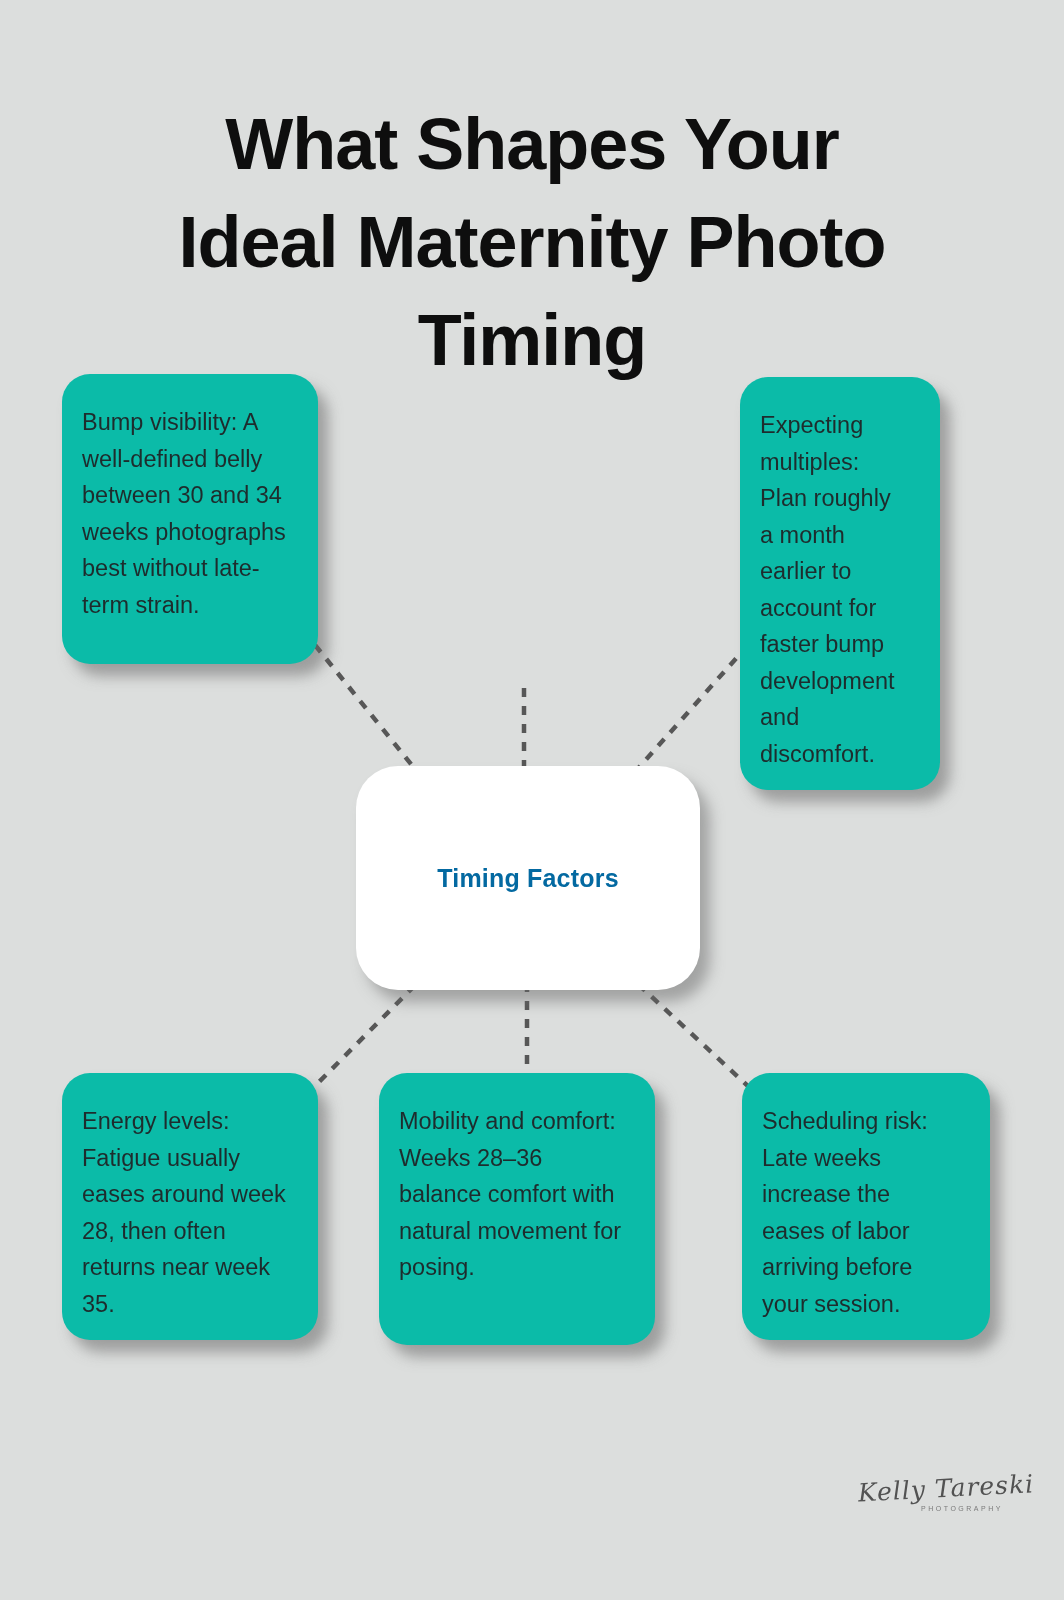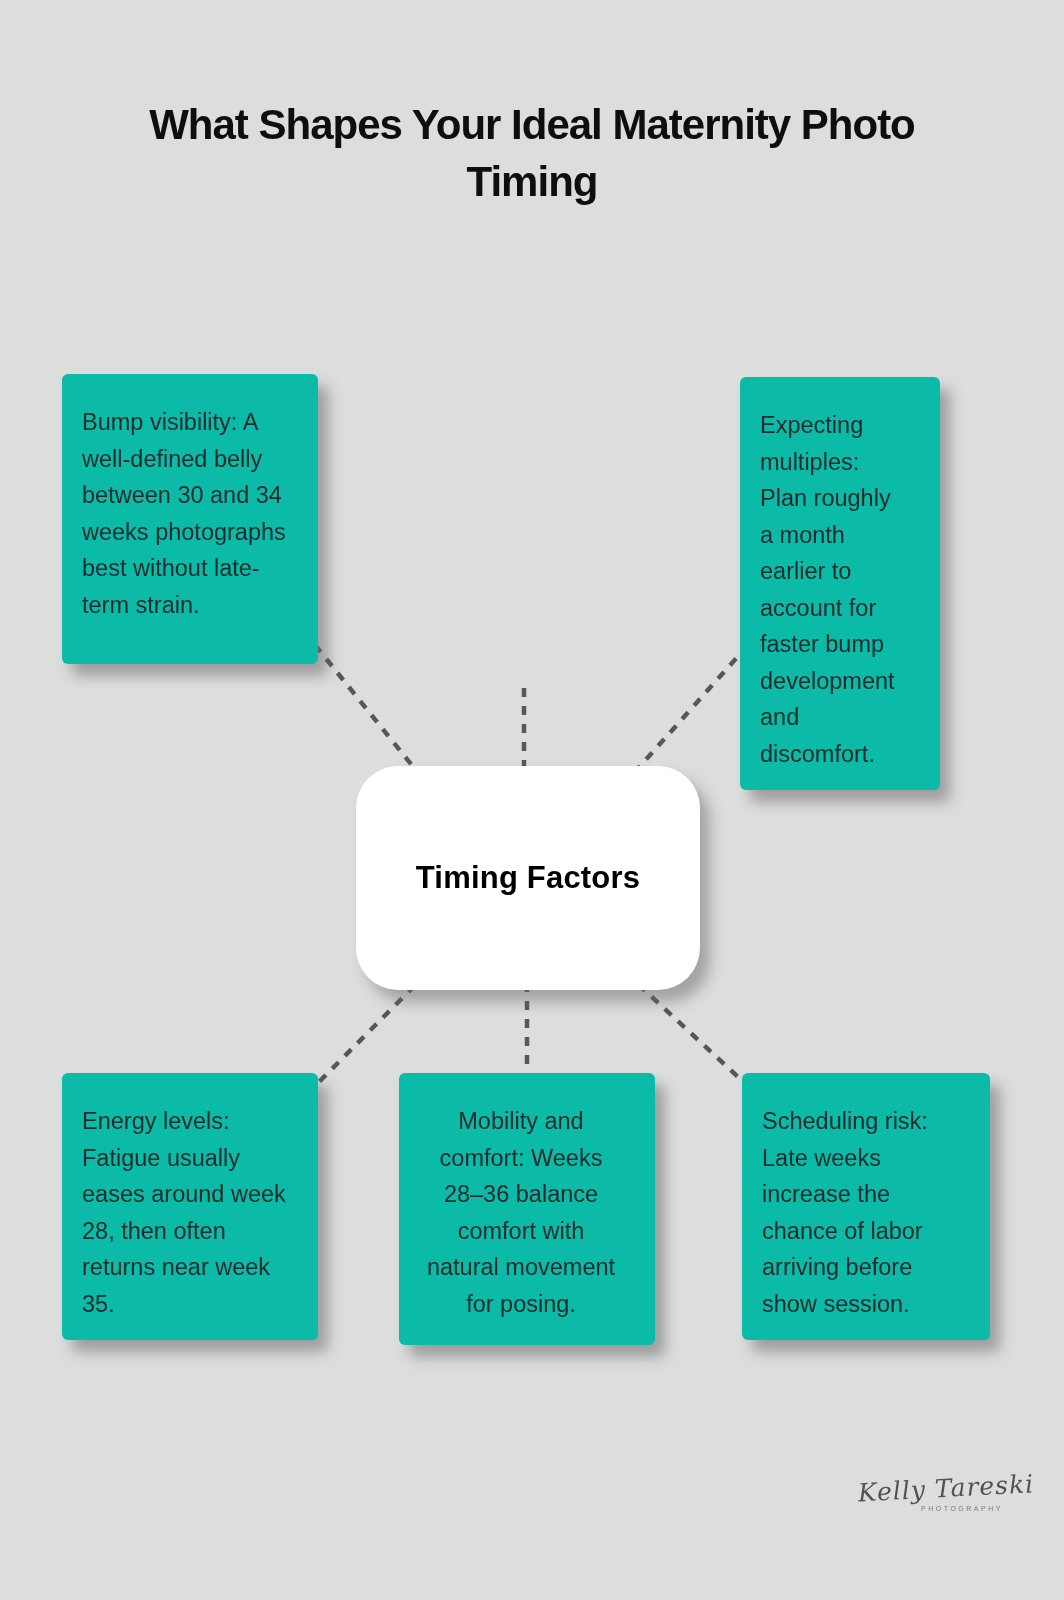--- a/index.html
+++ b/index.html
@@ -20,21 +20,21 @@
     background: var(--color-background);
     overflow: hidden;
     font-family: "Liberation Sans", sans-serif;
   }
   .title {
     position: absolute;
     top: 96px;
     left: 0;
     width: 100%;
     text-align: center;
-    font-size: 42px;
+    font-size: 72px;
     line-height: 1.36;
     font-weight: 700;
     letter-spacing: -1px;
     color: var(--color-title_text);
   }
   .title .inner {
     display: inline-block;
     max-width: 790px;
   }
   .connectors {
@@ -45,51 +45,51 @@
   }
   .connectors line {
     stroke: var(--color-connector);
     stroke-width: 4.5;
     stroke-dasharray: 9 9;
   }
   .node {
     position: absolute;
     z-index: 2;
     background: var(--color-node);
-    border-radius: 6px;
+    border-radius: 28px;
     box-shadow: 10px 12px 14px rgba(105, 105, 105, 0.55);
     padding: 30px 32px 18px 20px;
     color: var(--color-node_text);
     font-size: 23.5px;
     line-height: 36.5px;
   }
   .node-1 { left: 62px;  top: 374px;  width: 256px; min-height: 290px; }
   .node-2 { left: 397px; top: 374px;  width: 256px; min-height: 318px; }
   .node-3 { left: 740px; top: 377px;  width: 200px; min-height: 286px; }
   .node-4 { left: 62px;  top: 1073px; width: 256px; min-height: 236px; }
-  .node-5 { left: 399px; top: 1073px; width: 256px; min-height: 272px; text-align: center; }
+  .node-5 { left: 379px; top: 1073px; width: 276px; min-height: 272px; }
   .node-6 { left: 742px; top: 1073px; width: 248px; min-height: 236px; }
   .center-node {
     position: absolute;
     z-index: 3;
     left: 356px;
     top: 766px;
     width: 344px;
     height: 224px;
     background: var(--color-center_node);
     border-radius: 42px;
     box-shadow: 10px 12px 14px rgba(105, 105, 105, 0.5);
     display: flex;
     align-items: center;
     justify-content: center;
     text-align: left;
-    font-size: 31px;
+    font-size: 25px;
     font-weight: 700;
     letter-spacing: 0.2px;
-    color: #000000;
+    color: #0369a1;
   }
   .signature {
     position: absolute;
     z-index: 2;
     left: 858px;
     top: 1474px;
     width: 170px;
     text-align: center;
     color: #3a3a3a;
   }
@@ -143,21 +143,21 @@
 
   <div class="node node-4">
     <p>Energy levels: Fatigue usually eases around week 28, then often returns near week 35.</p>
   </div>
 
   <div class="node node-5">
     <p>Mobility and comfort: Weeks 28–36 balance comfort with natural movement for posing.</p>
   </div>
 
   <div class="node node-6">
-    <p>Scheduling risk: Late weeks increase the chance of labor arriving before show session.</p>
+    <p>Scheduling risk: Late weeks increase the eases of labor arriving before your session.</p>
   </div>
 
   <div class="signature">
     <div class="sig-name">Kelly Tareski</div>
     <div class="sig-sub">PHOTOGRAPHY</div>
   </div>
 
 </div>
 
 </body></html>

